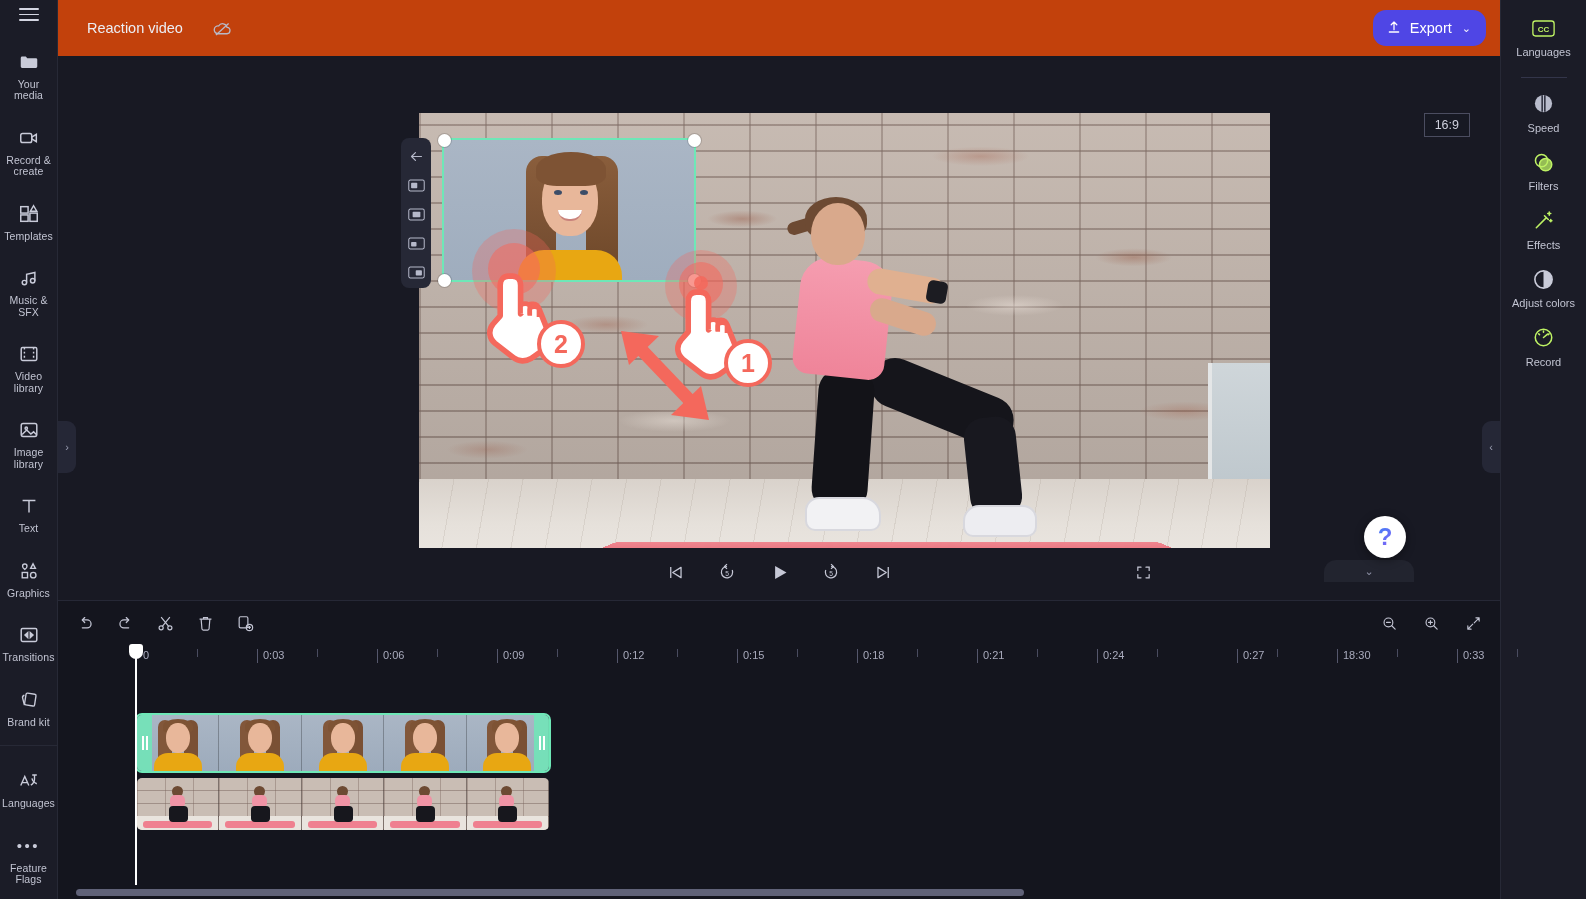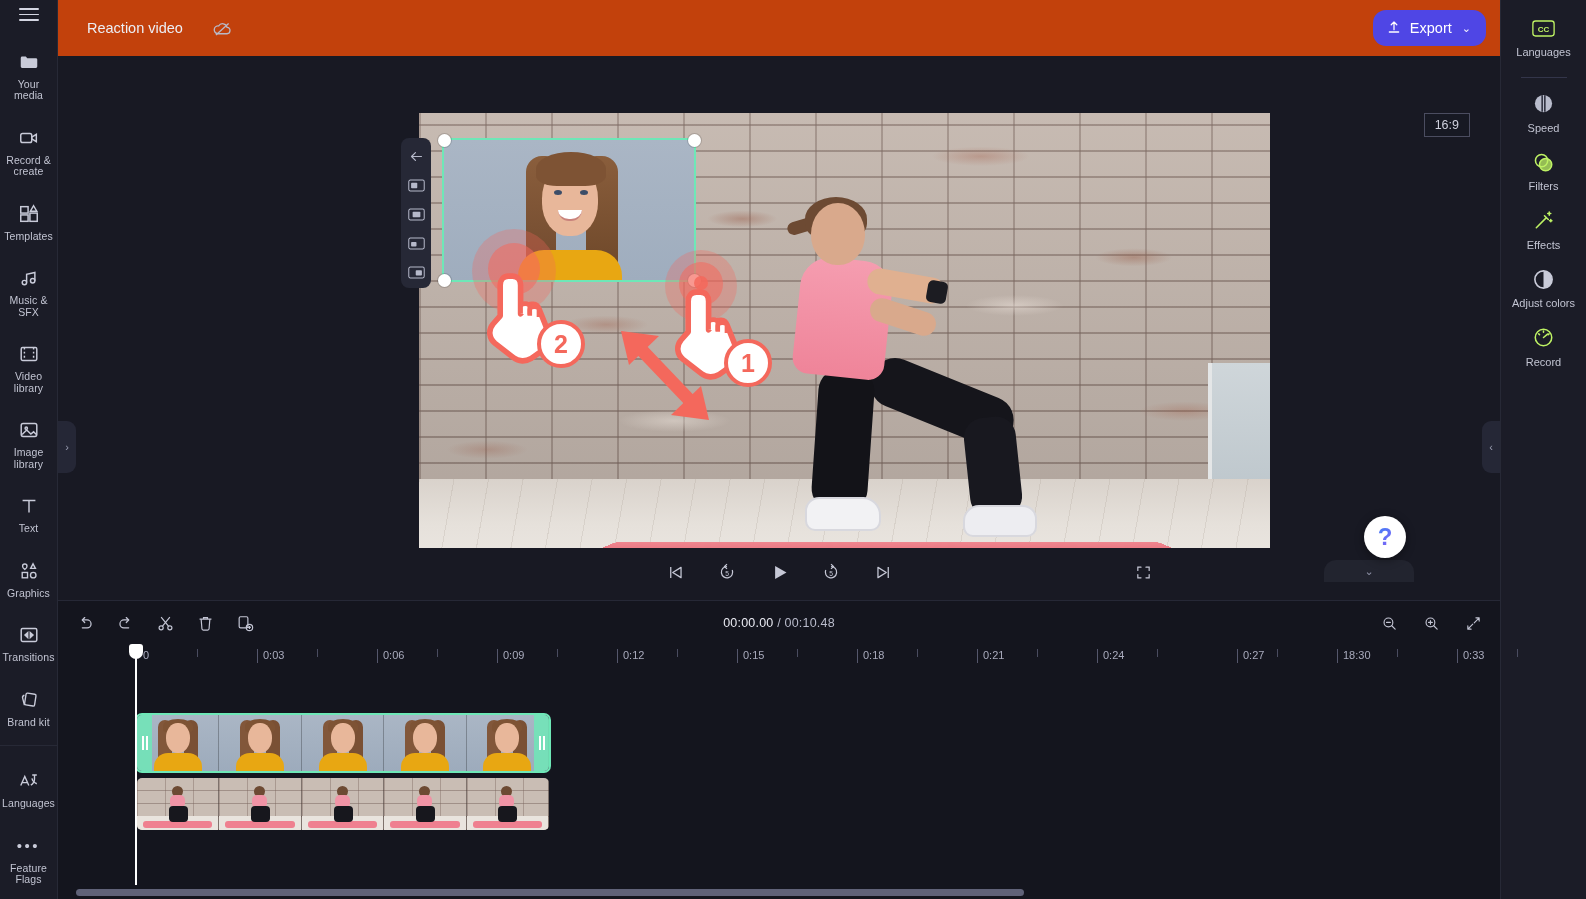--- a/index.html
+++ b/index.html
@@ -633,25 +633,20 @@
           </div>
           <div class="tl-btn">
             <svg width="19" height="19" viewBox="0 0 24 24" fill="none" stroke="currentColor" stroke-width="1.5">
                 <rect x="4" y="3.5" width="11" height="14" rx="1.8"></rect>
                 <circle cx="17" cy="17" r="4"></circle>
                 <path d="M17 15.2v3.6M15.2 17h3.6"></path>
               </svg>
           </div>
         </div>
 
-        <div class="tl-time">
-          <span>00:00.00</span>
-          <span class="total">/</span>
-          <span class="total">00:10.48</span>
-        </div>
 
         <div class="tl-right">
           <div class="tl-btn">
             <svg width="17" height="17" viewBox="0 0 24 24" fill="none" stroke="currentColor" stroke-width="1.6" stroke-linecap="round">
                 <circle cx="10.5" cy="10.5" r="6.2"></circle>
                 <path d="M15.2 15.2L20 20M7.8 10.5h5.4"></path>
               </svg>
           </div>
           <div class="tl-btn">
             <svg width="17" height="17" viewBox="0 0 24 24" fill="none" stroke="currentColor" stroke-width="1.6" stroke-linecap="round">

